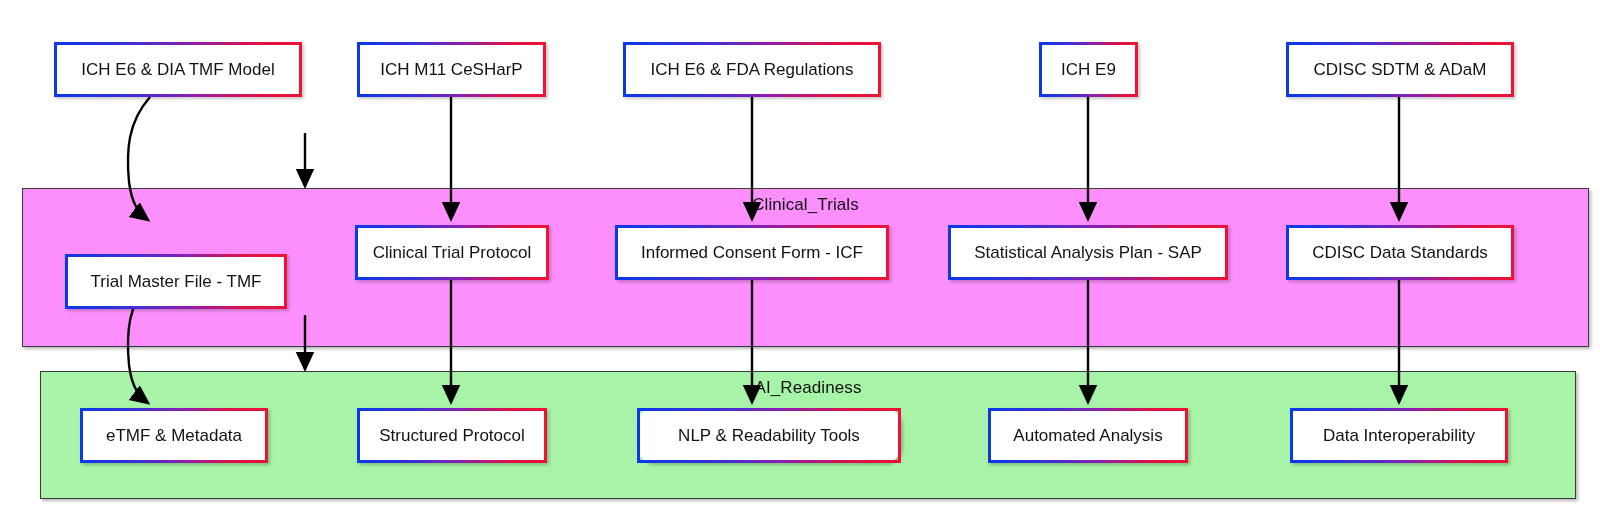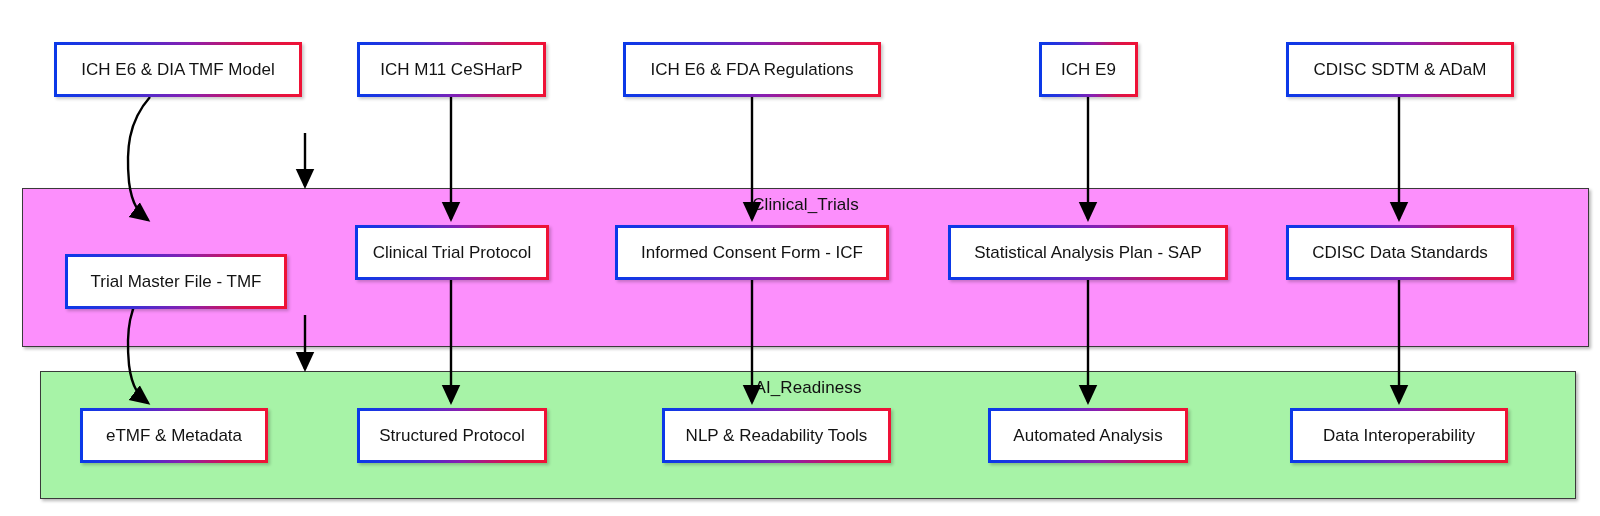--- a/index.html
+++ b/index.html
@@ -116,21 +116,21 @@
   <div class="node" style="left:1286px;top:225px;width:228px;height:55px;">
     <span class="node-label">CDISC Data Standards</span>
   </div>
 
   <div class="node" style="left:80px;top:408px;width:188px;height:55px;">
     <span class="node-label">eTMF &amp; Metadata</span>
   </div>
   <div class="node" style="left:357px;top:408px;width:190px;height:55px;">
     <span class="node-label">Structured Protocol</span>
   </div>
-  <div class="node" style="left:662px;top:408px;width:229px;height:55px;">
+  <div class="node" style="left:637px;top:408px;width:264px;height:55px;border-radius:16px;">
     <span class="node-label">NLP &amp; Readability Tools</span>
   </div>
   <div class="node" style="left:988px;top:408px;width:200px;height:55px;">
     <span class="node-label">Automated Analysis</span>
   </div>
   <div class="node" style="left:1290px;top:408px;width:218px;height:55px;">
     <span class="node-label">Data Interoperability</span>
   </div>
 
 </div>

